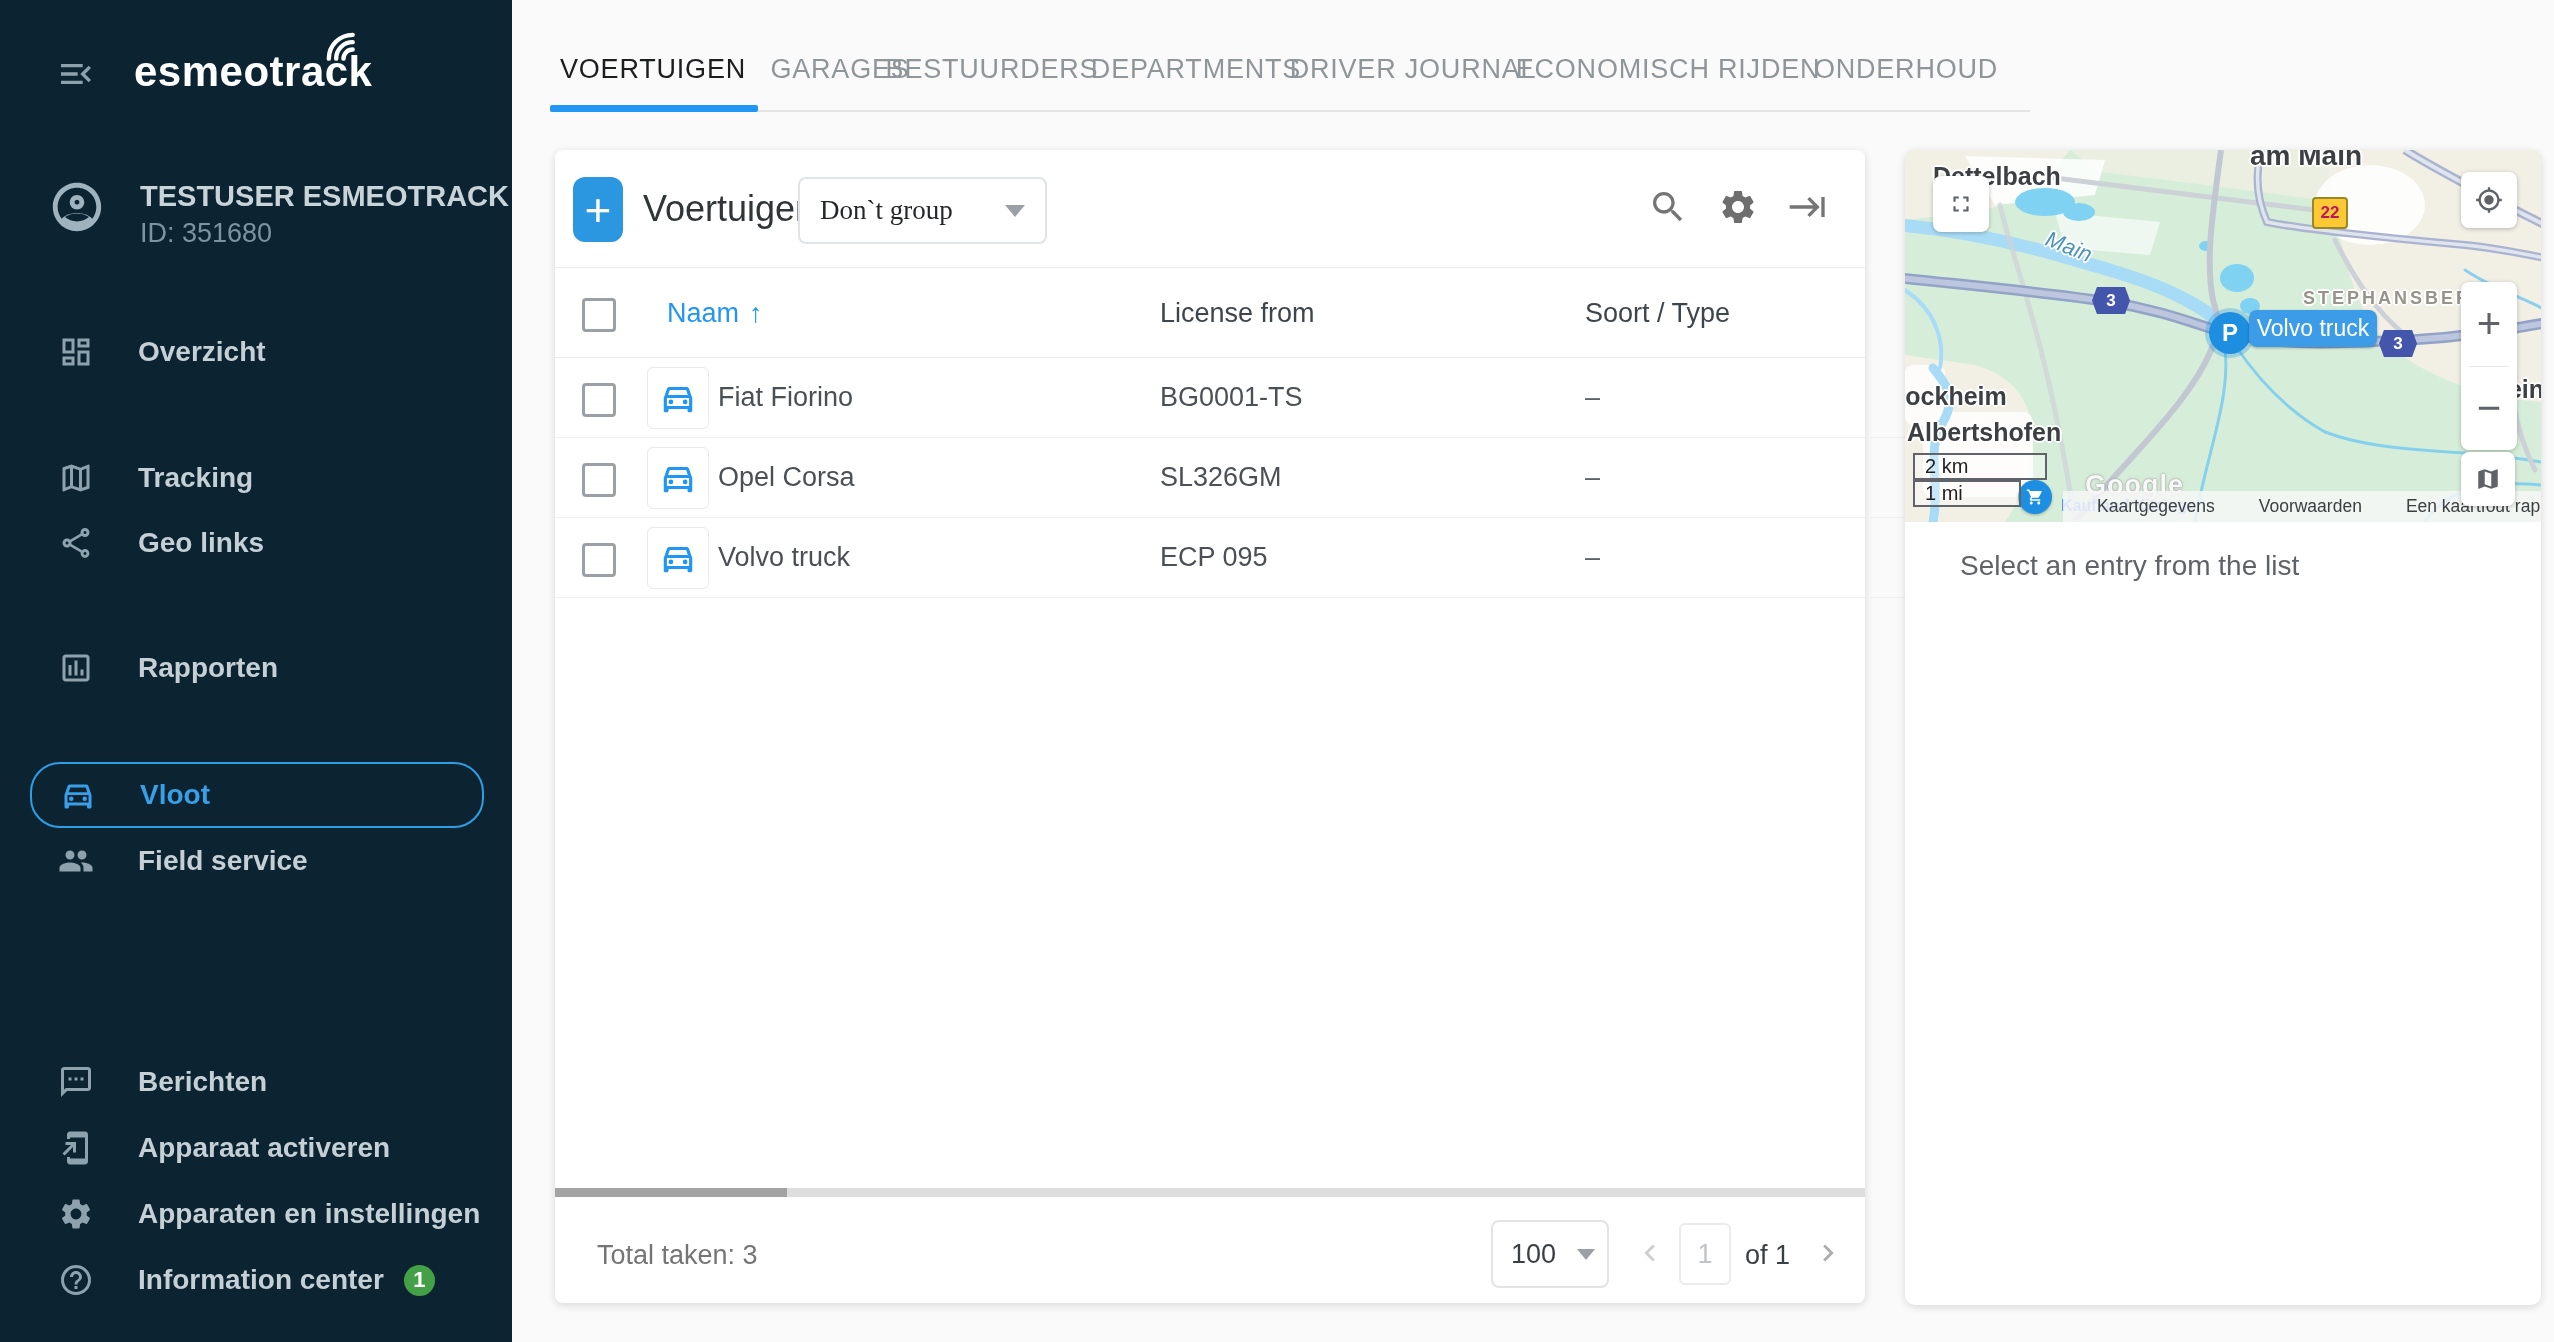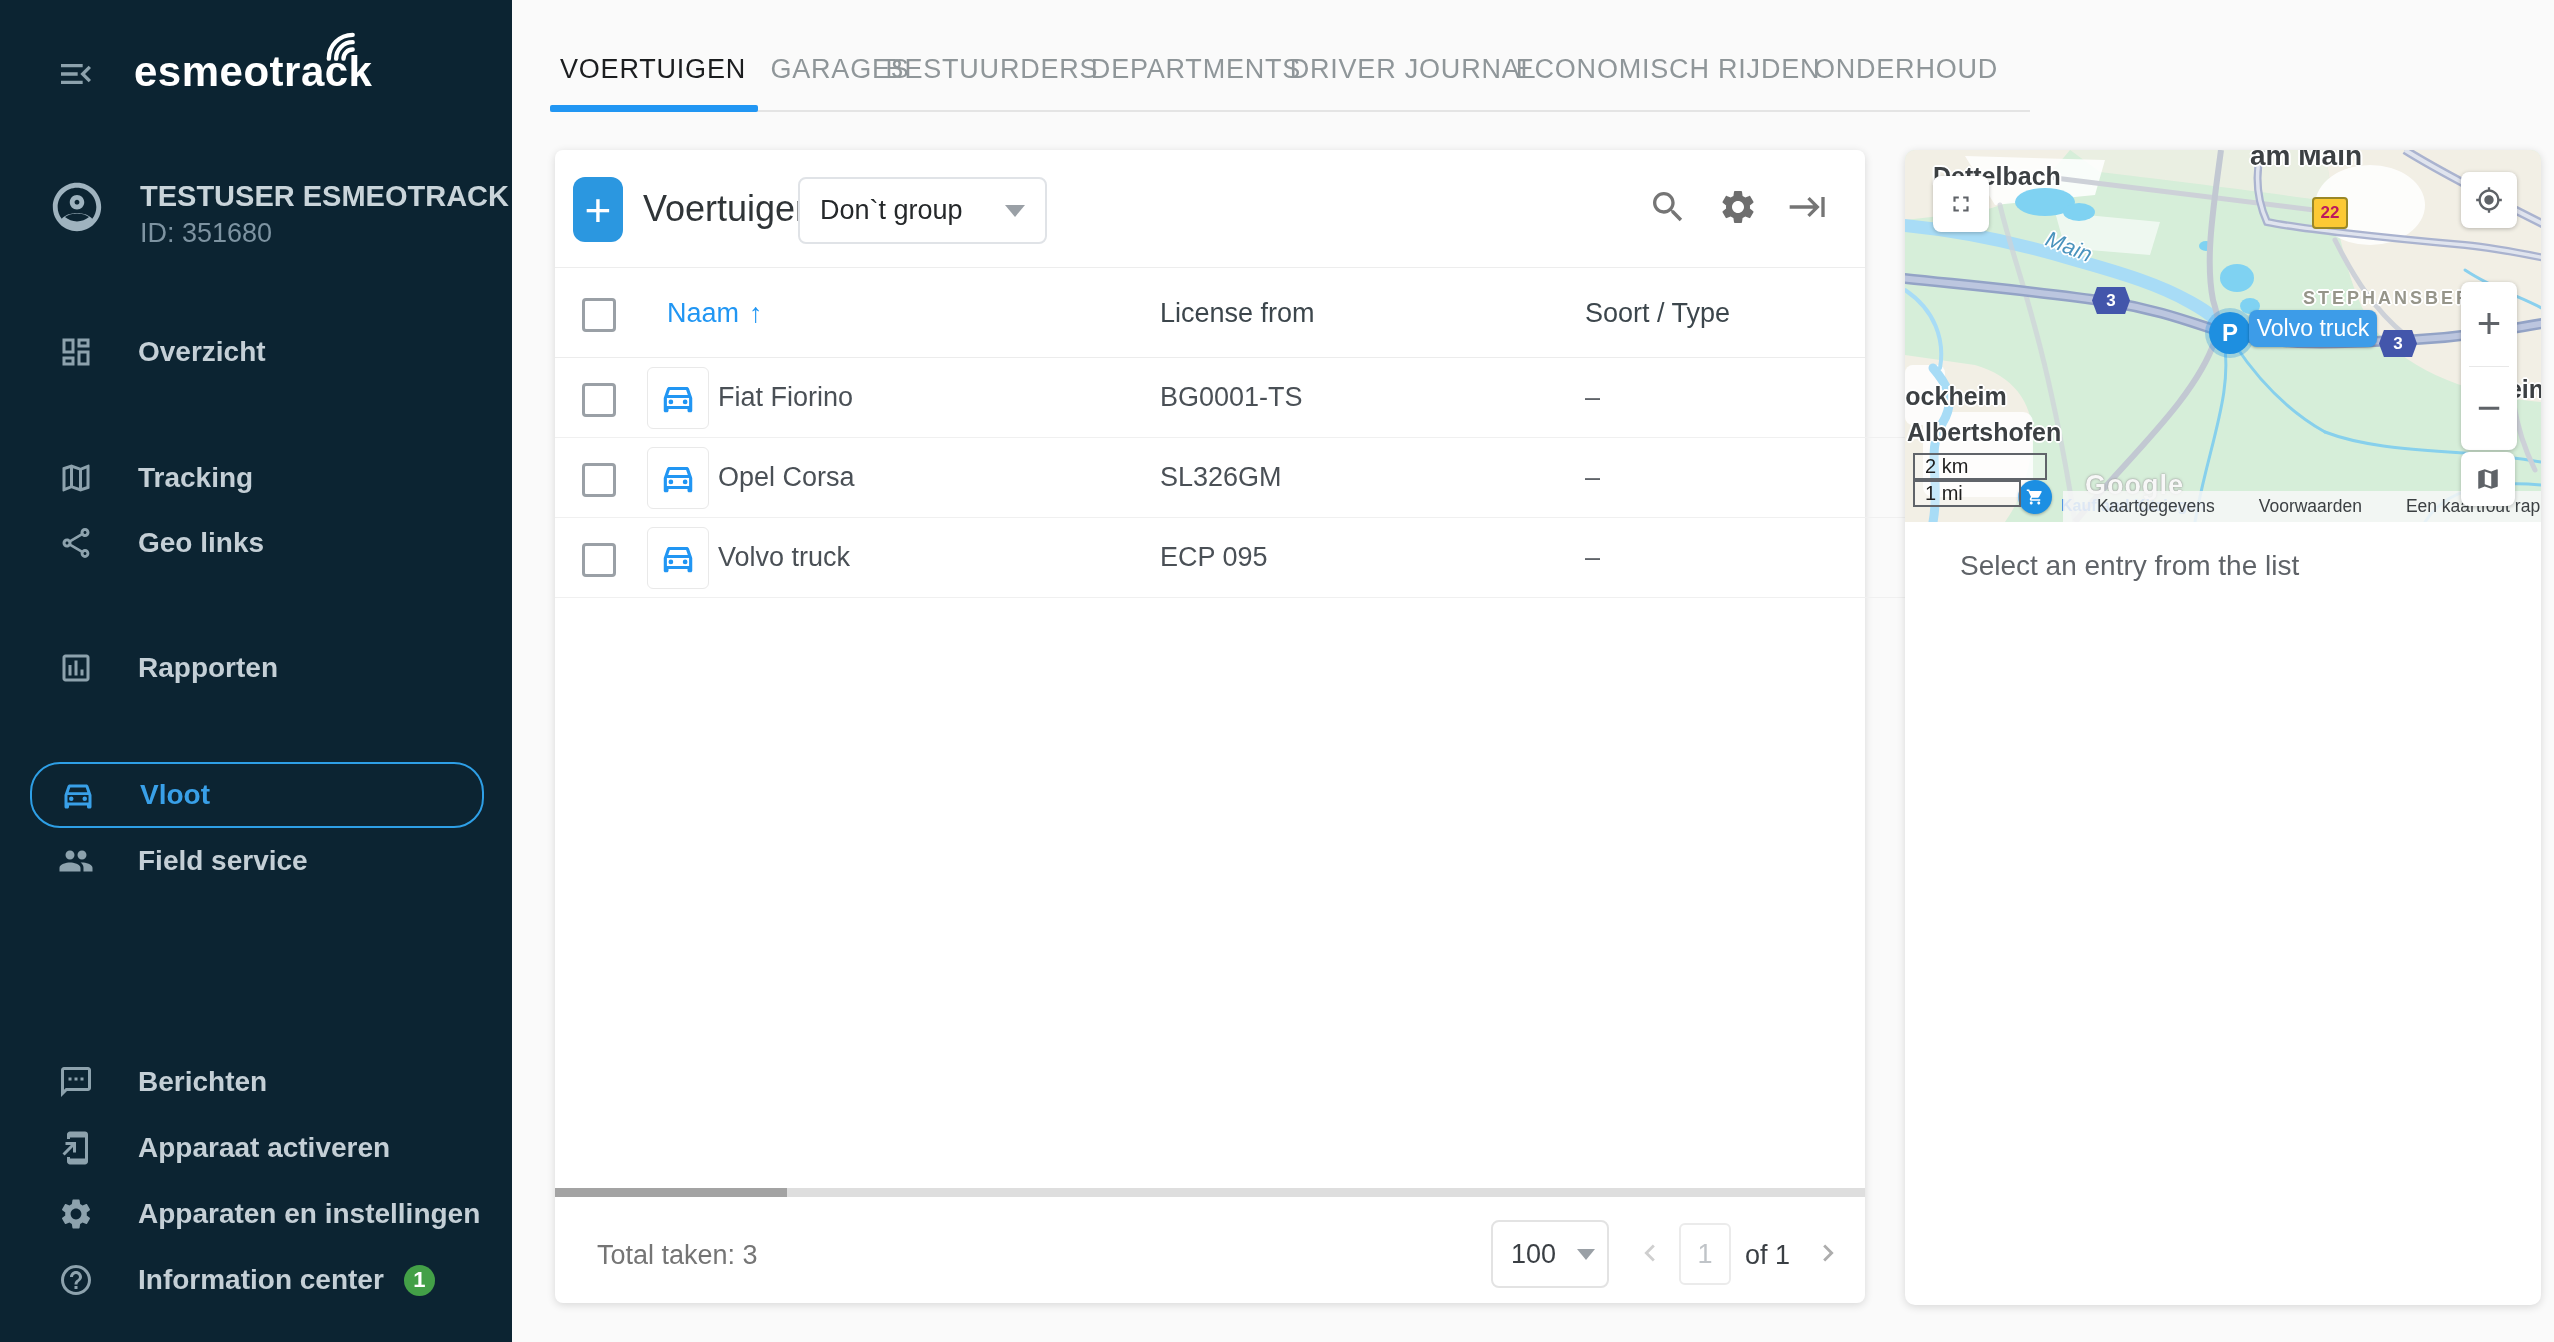--- a/index.html
+++ b/index.html
@@ -38,21 +38,21 @@
   
   .card{position:absolute;background:#fff;border-radius:8px;box-shadow:0 2px 8px rgba(0,0,0,.14);}
   .table-card{left:555px;top:150px;width:1310px;height:1153px;}
   .map-card{left:1905px;top:150px;width:636px;height:1155px;border-radius:10px;}
   
   .add-btn{position:absolute;left:18px;top:27px;width:50px;height:65px;background:#2b97e0;border-radius:12px;
            color:#fff;font-size:46px;font-weight:300;display:flex;align-items:center;justify-content:center;cursor:pointer;}
   .list-title{position:absolute;left:88px;top:38px;font-size:36px;font-weight:500;color:#303538;}
   .group-select{position:absolute;left:243px;top:27px;width:245px;height:63px;border:2px solid #e0e3e7;border-radius:8px;
            display:flex;align-items:center;cursor:pointer;background:#fff;}
-  .group-select .gs-val{margin-left:20px;font-size:27px;color:#25282a;}
+  .group-select .gs-val{margin-left:20px;font-size:27px;color:#25282a;font-family:Liberation Serif, serif;}
   .caret{width:0;height:0;border-left:10px solid transparent;border-right:10px solid transparent;
          border-top:12px solid #9aa0a6;margin-left:auto;margin-right:20px;}
   .tool-ic{position:absolute;top:37px;width:40px;height:40px;color:#757575;cursor:pointer;}
   .toolbar-line{position:absolute;left:0;top:117px;width:1310px;height:1px;background:#ededed;}
   
   .cb{width:28px;height:28px;border:3px solid #9aa0a6;border-radius:4px;background:#fff;flex:none;cursor:pointer;}
   .thead{position:absolute;left:0;top:118px;width:1310px;height:89px;border-bottom:1px solid #ececec;}
   .thead .cb{position:absolute;left:27px;top:30px;}
   .th{position:absolute;top:30px;font-size:27px;font-weight:500;color:#3c464c;}
   .th.naam{left:112px;color:#2196f3;cursor:pointer;}

